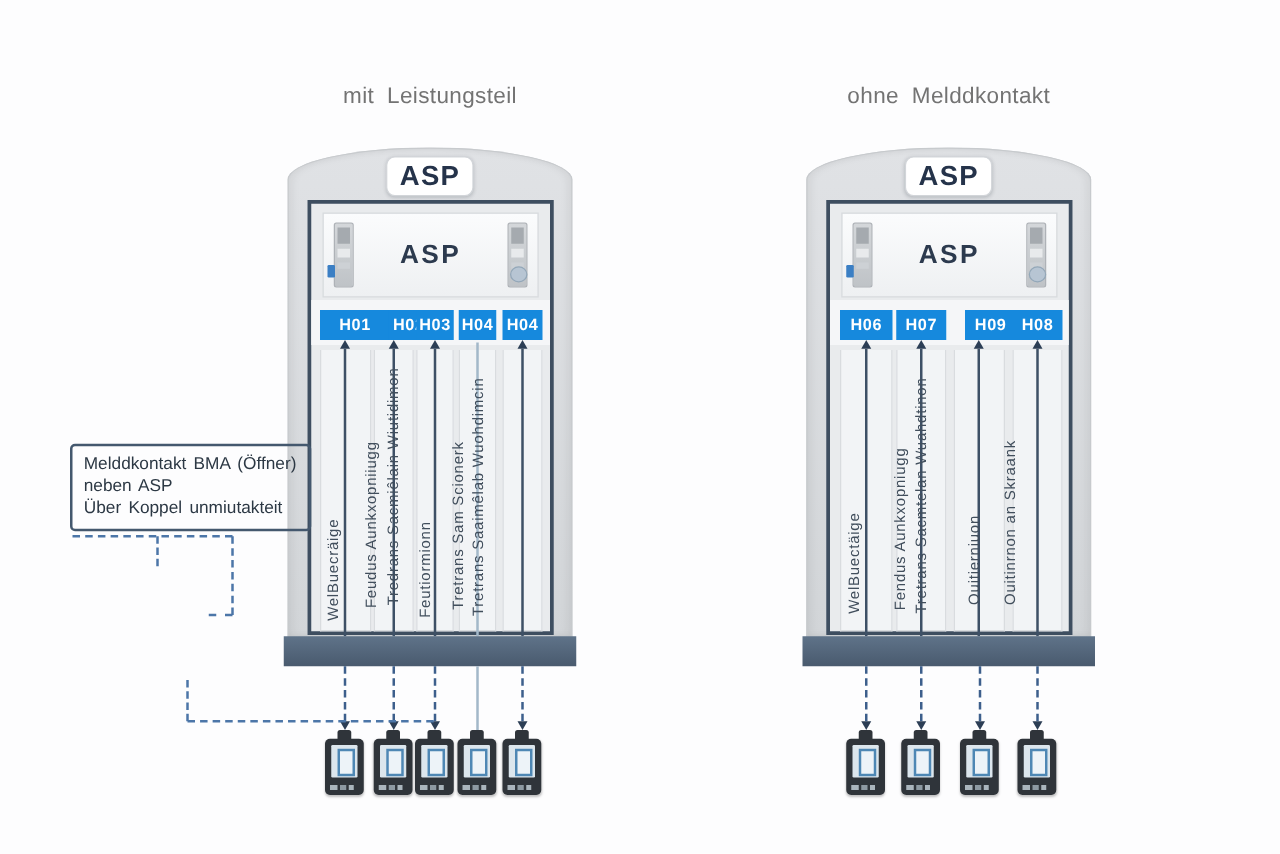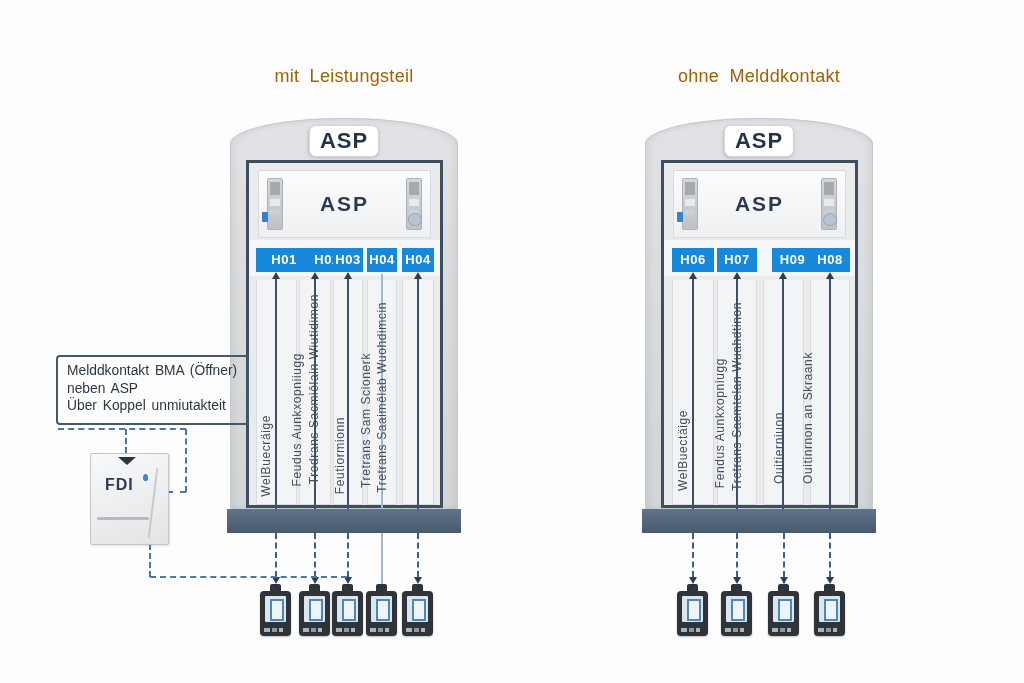--- a/index.html
+++ b/index.html
@@ -1,18 +1,18 @@
 <!DOCTYPE html>
 <html><head>
 <meta charset="utf-8">
 <style>
   html,body{margin:0;padding:0;background:#fff;}
   .stage{position:relative;width:1024px;height:683px;background:#fdfdfe;overflow:hidden;
          font-family:"Liberation Sans", sans-serif;}
-  .fig-title{position:absolute;width:228px;text-align:center;font-size:18px;color:#a16207;
+  .fig-title{position:absolute;width:228px;text-align:center;font-size:18px;color:#737373;
              letter-spacing:.3px;word-spacing:5px;font-weight:500;}
   
   .cabinet{position:absolute;width:228px;height:392px;}
   .cab-shell{position:absolute;inset:0;background:linear-gradient(180deg,#e0e2e5,#d2d5d8);
              border-radius:115px 115px 0 0 / 26px 26px 0 0;
              box-shadow:inset 0 0 0 1px #c7cacd, inset -4px 0 7px rgba(0,0,0,.06), inset 4px 0 7px rgba(0,0,0,.06);}
   .badge{position:absolute;top:7px;left:50%;transform:translateX(-50%);background:#fff;
          border:1px solid #d2d5d9;border-radius:7px;padding:0 10px;height:30px;line-height:30px;
          font-weight:bold;font-size:22px;color:#25334a;letter-spacing:1px;
          box-shadow:0 1px 3px rgba(40,50,60,.2);}
@@ -298,21 +298,14 @@
     <div class="ann-line">Über Koppel unmiutakteit</div>
   </div>
 
   <div class="dash-h" style="left:58px;top:428px;width:128px"></div>
   <div class="dash-v" style="left:125px;top:429px;height:24px"></div>
   <div class="dash-v" style="left:185px;top:429px;height:63px"></div>
   <div class="dash-h" style="left:167px;top:491px;width:19px"></div>
   <div class="dash-v" style="left:149px;top:544px;height:33px"></div>
   <div class="dash-h" style="left:150px;top:576px;width:197px"></div>
 
-  <div class="fdi-box">
-    <i class="fdi-arrow"></i>
-    <div class="fdi-text">FDI</div>
-    <i class="fdi-sup"></i>
-    <i class="fdi-fold"></i>
-    <i class="fdi-slot"></i>
-  </div>
 
 </div>
 
 </body></html>

